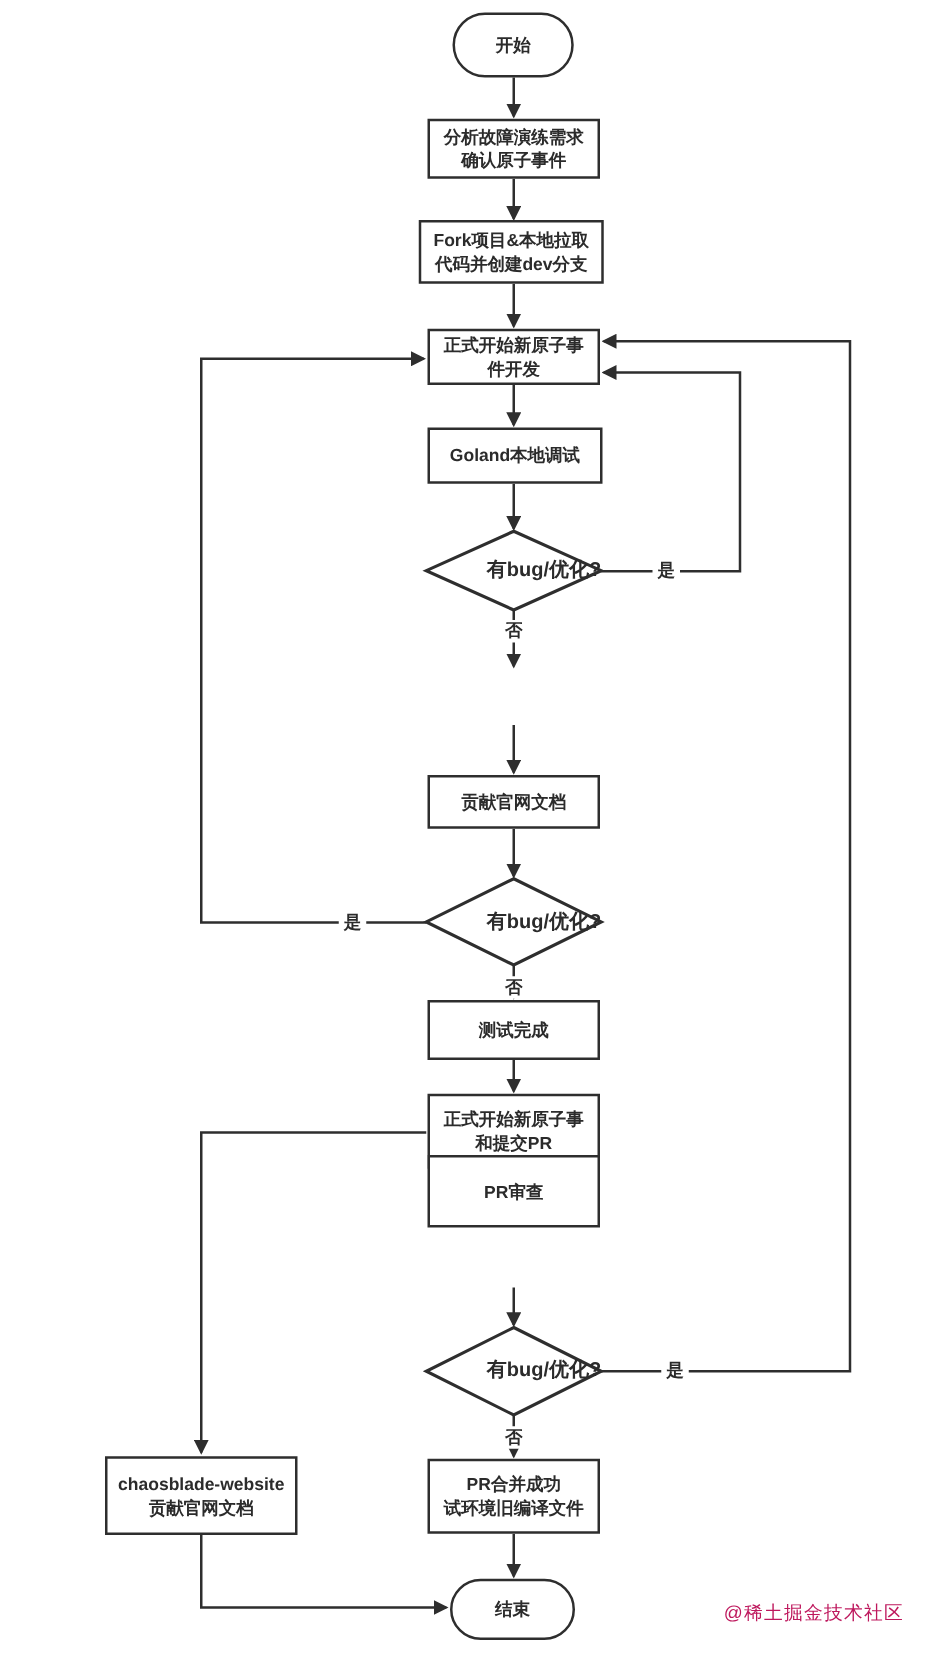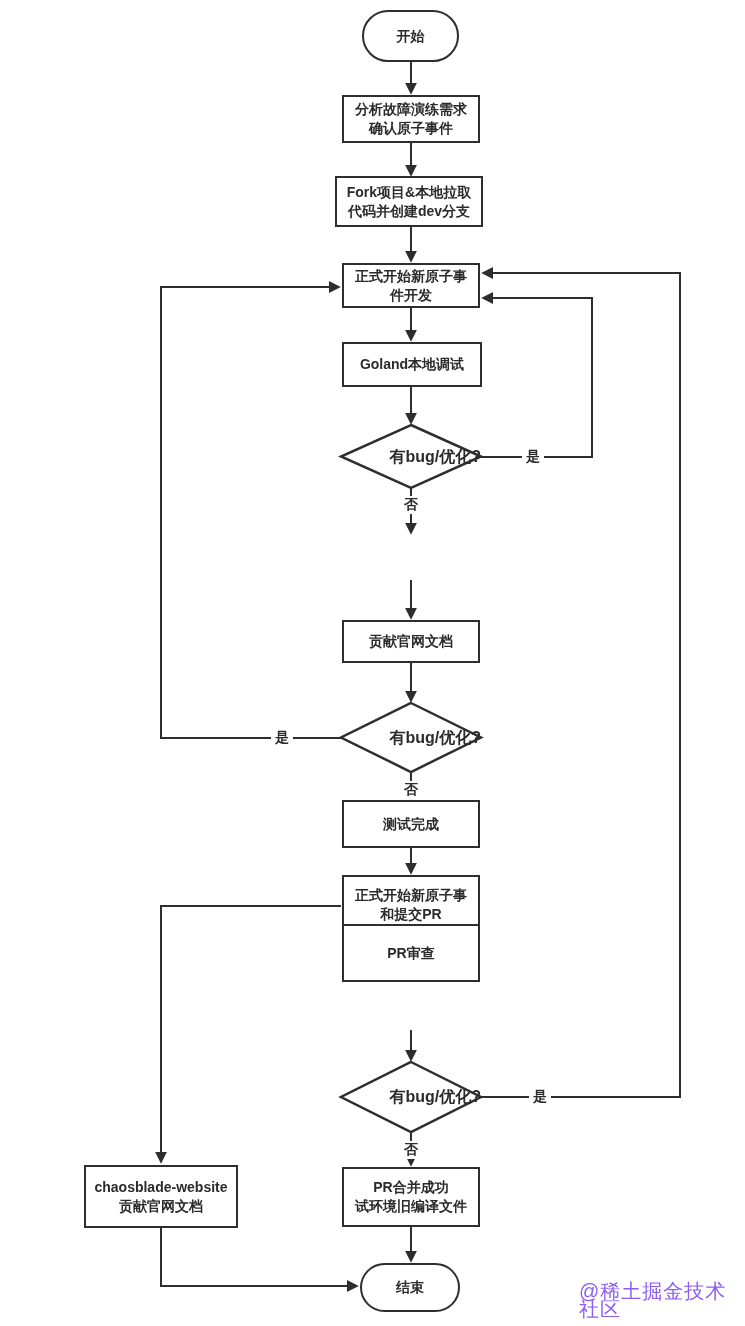--- a/index.html
+++ b/index.html
@@ -28,21 +28,21 @@
     position:absolute;width:140px;text-align:right;
     font-weight:bold;font-size:16px;line-height:18px;color:var(--ink);
   }
   .elabel{
     position:absolute;transform:translate(-50%,-50%);
     background:#ffffff;padding:0 4px;
     font-weight:bold;font-size:14px;color:var(--ink);
   }
   .watermark{
     position:absolute;left:579px;top:1282px;
-    font-size:20px;line-height:18px;color:#8b5cf6;letter-spacing:1px;
+    font-size:15px;line-height:18px;color:#be185d;letter-spacing:1px;
     font-weight:normal;
   }
 </style>
 </head>
 <body>
 
 <div class="canvas">
 
   <svg class="edges" width="745" height="1326" viewBox="0 0 745 1326">
     <defs>

